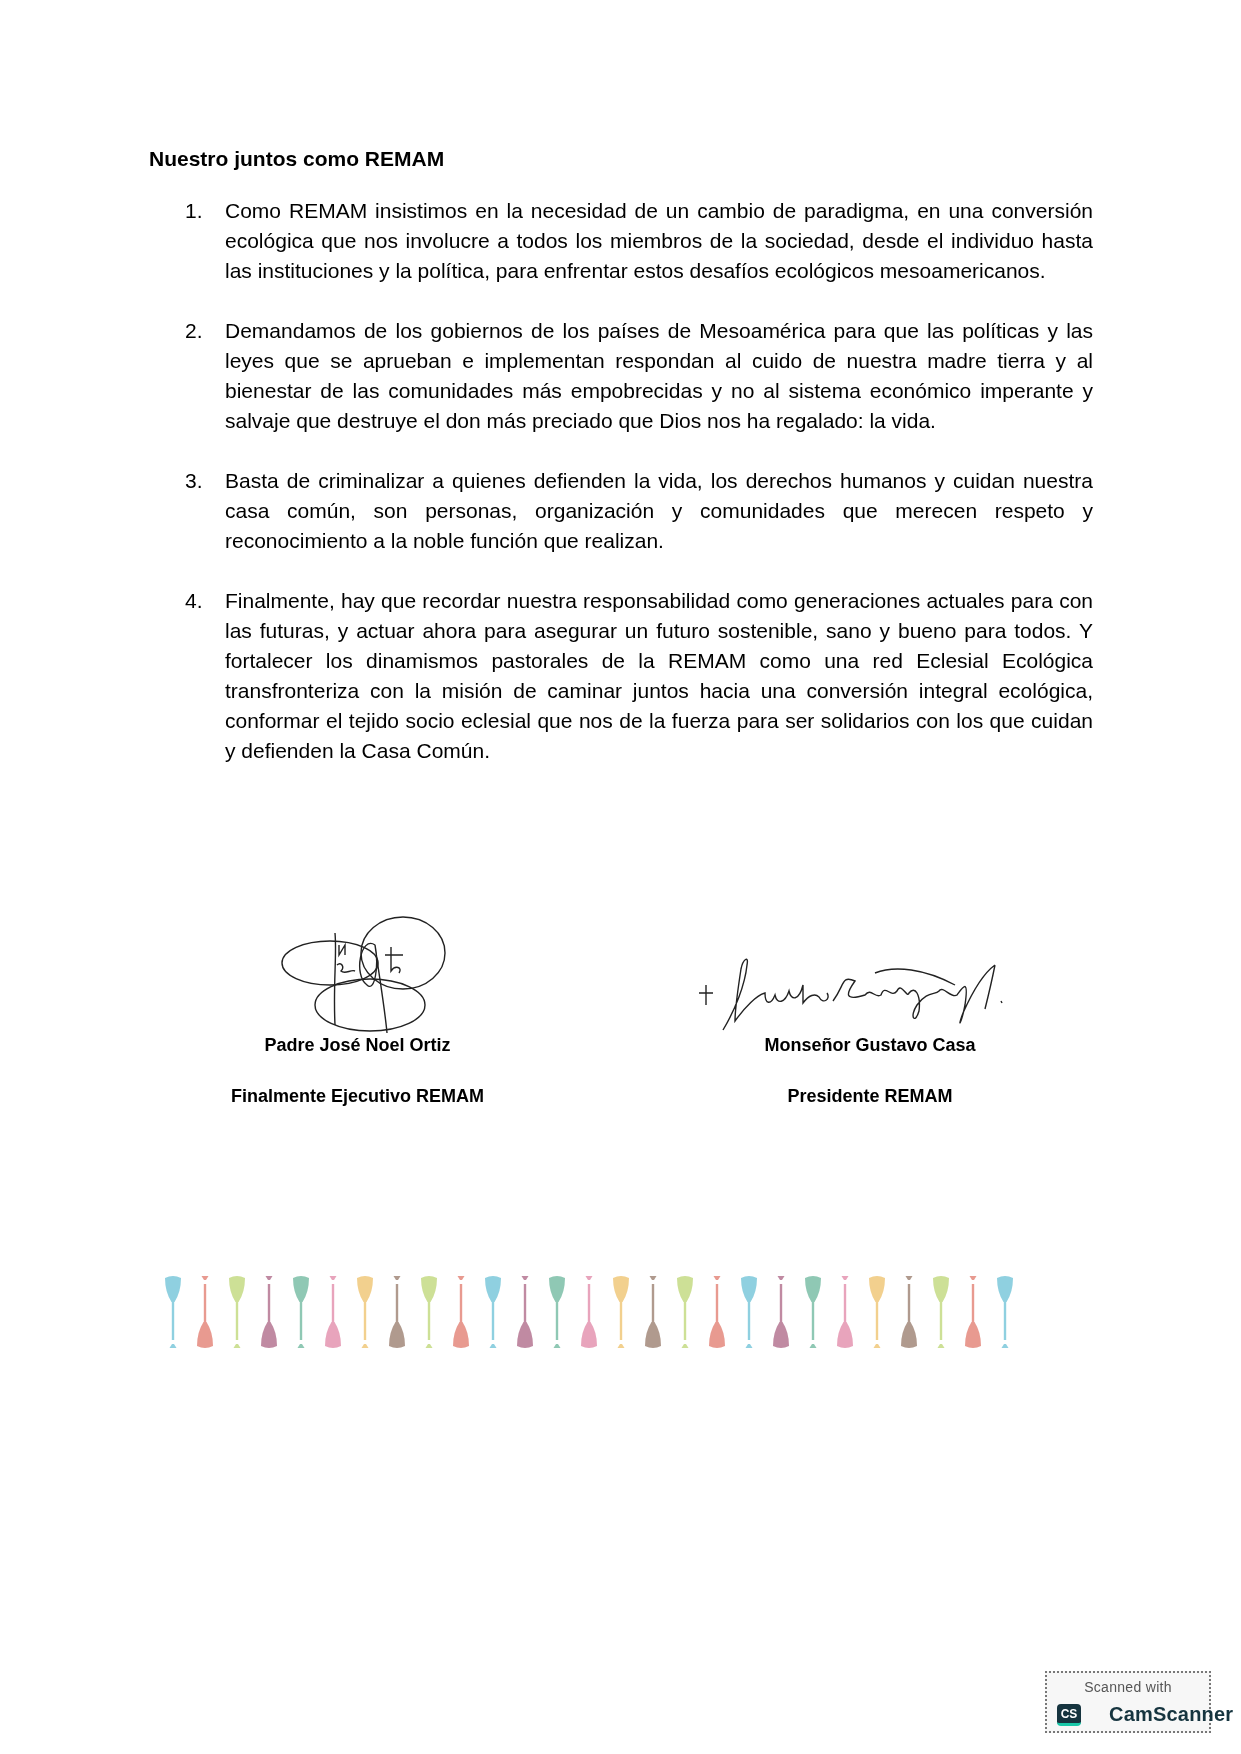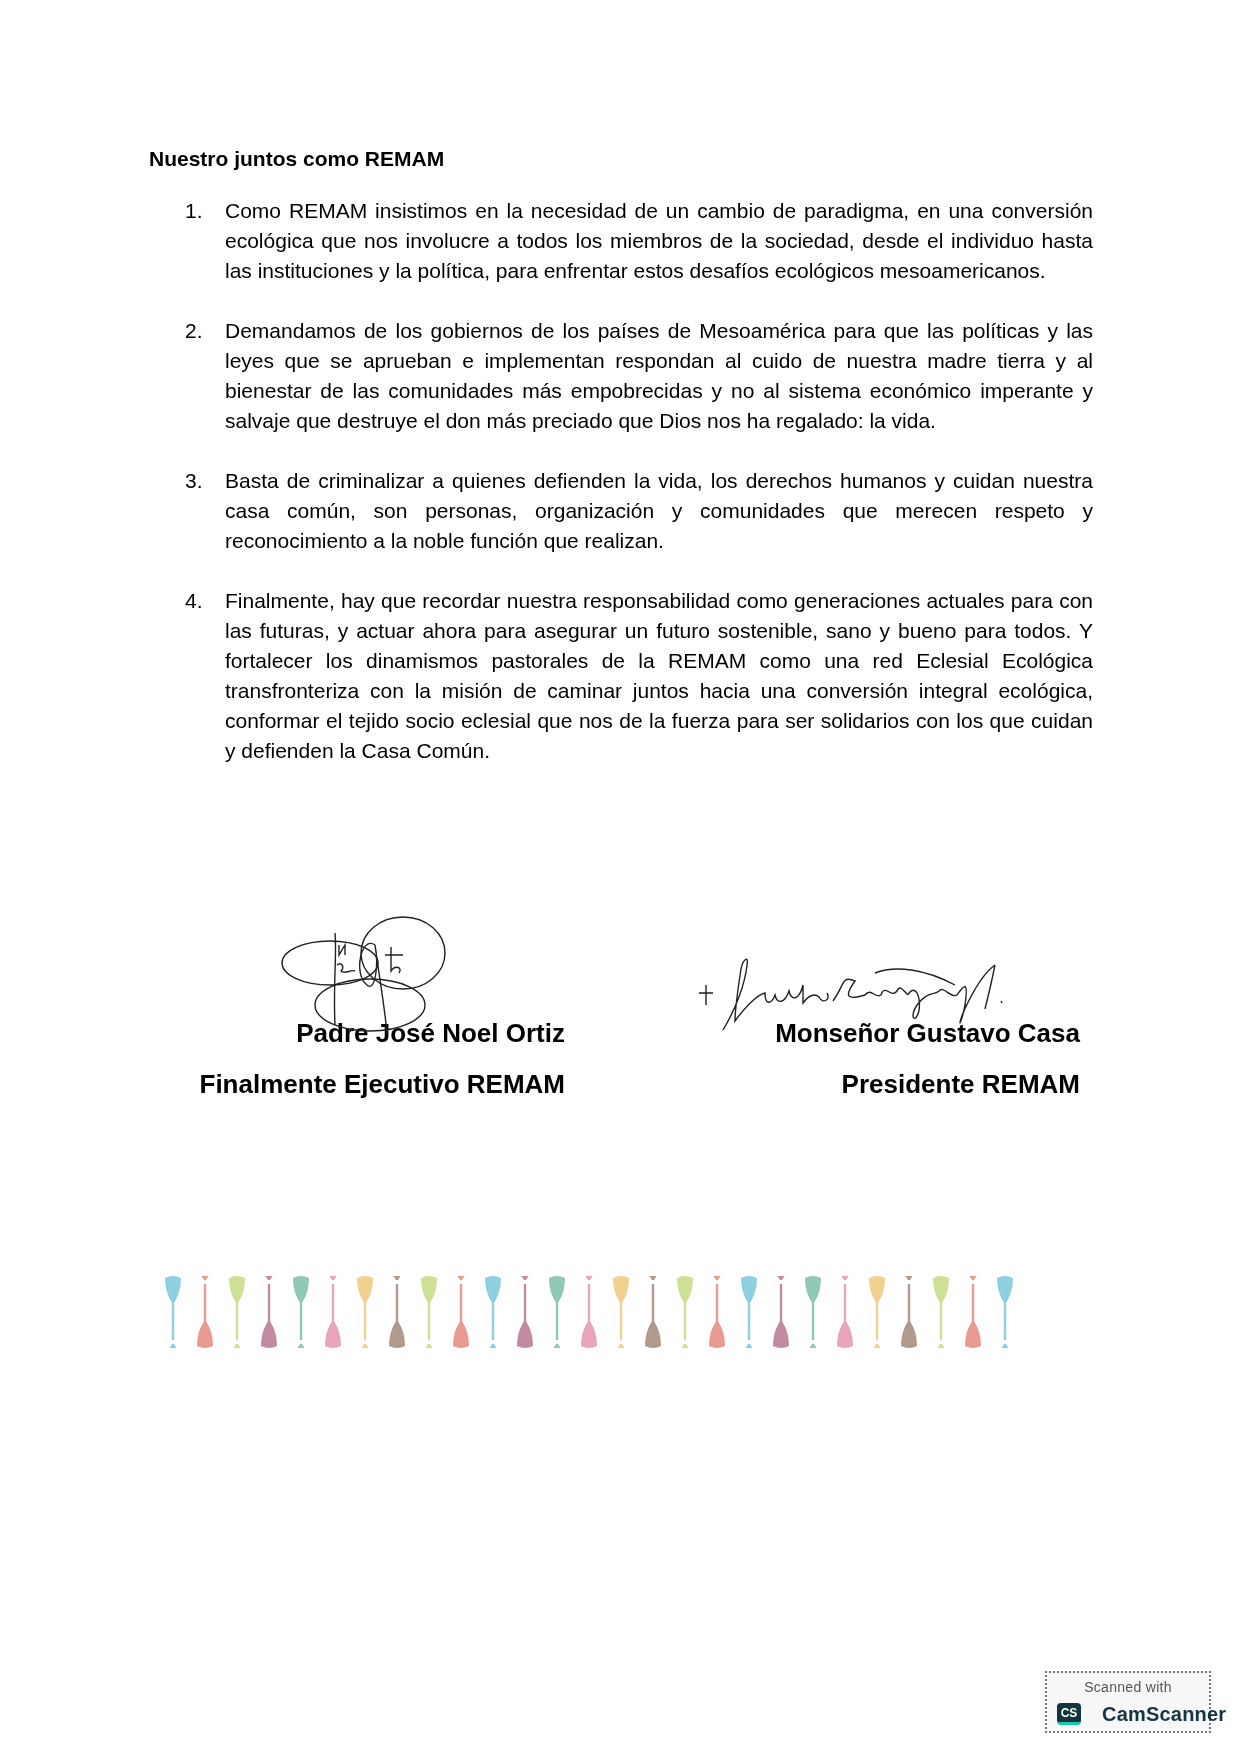--- a/index.html
+++ b/index.html
@@ -3,39 +3,39 @@
 <meta charset="utf-8">
 <style>
   html, body { margin: 0; padding: 0; background: #ffffff; }
   body { width: 1241px; height: 1754px; position: relative; overflow: hidden;
          font-family: "Liberation Sans", sans-serif; color: #000; }
   .heading { position: absolute; left: 149px; top: 147px; font-weight: bold; font-size: 21px; }
   .list { position: absolute; left: 150px; top: 196px; width: 943px; margin: 0; padding: 0; list-style: none; }
   .item { position: relative; padding-left: 75px; font-size: 21px; line-height: 30px;
           text-align: justify; margin-bottom: 30px; }
   .item .num { position: absolute; left: 35px; top: 0; }
-  .sig-block { position: absolute; text-align: right; font-weight: bold; font-size: 26px; }
+  .sig-block { position: absolute; text-align: center; font-weight: bold; font-size: 18px; margin-top: 12px; }
   .sig-left { left: 150px; width: 415px; top: 1015px; }
   .sig-right { left: 660px; width: 420px; top: 1015px; }
   .sig-name { height: 36px; line-height: 36px; position: relative; z-index: 2; }
   .sig-title { margin-top: 15px; height: 36px; line-height: 36px; }
   .signature { position: absolute; z-index: 3; pointer-events: none; }
   .paddles { position: absolute; left: 157px; top: 1274px; width: 880px; height: 76px;
              display: flex; gap: 0; }
   .paddle { width: 32px; height: 76px; position: relative; }
   .paddle svg { position: absolute; left: 6px; top: 0; }
   .badge { position: absolute; left: 1045px; top: 1671px; width: 166px; height: 62px;
            border: 2px dotted #777; background: #f7f7f7; box-sizing: border-box; }
   .badge-top { position: absolute; left: 0; right: 0; top: 6px; text-align: center;
                font-size: 14px; color: #555; letter-spacing: 0.3px; }
-  .badge-bottom { position: absolute; left: 10px; top: 30px; display: flex; align-items: flex-start; }
+  .badge-bottom { position: absolute; left: 10px; top: 30px; display: flex; align-items: center; gap: 16px; }
   .cs-logo { width: 24px; height: 22px; background: #16343f; border-radius: 4px; color: #fff;
              font-weight: bold; font-size: 12px; line-height: 20px; text-align: center;
              border-bottom: 3px solid #19c8a8; box-sizing: border-box; }
-  .cs-text { font-size: 20px; color: #16343f; margin-left: 21px; font-weight: bold; letter-spacing: 0.2px; }
+  .cs-text { font-size: 20px; color: #16343f; margin-left: 12px; font-weight: bold; letter-spacing: 0.2px; }
 </style>
 </head>
 <body>
 
 <div>
   <div class="heading">Nuestro juntos como REMAM</div>
 
   <ol class="list">
     <li class="item">
       <span class="num">1.</span>

